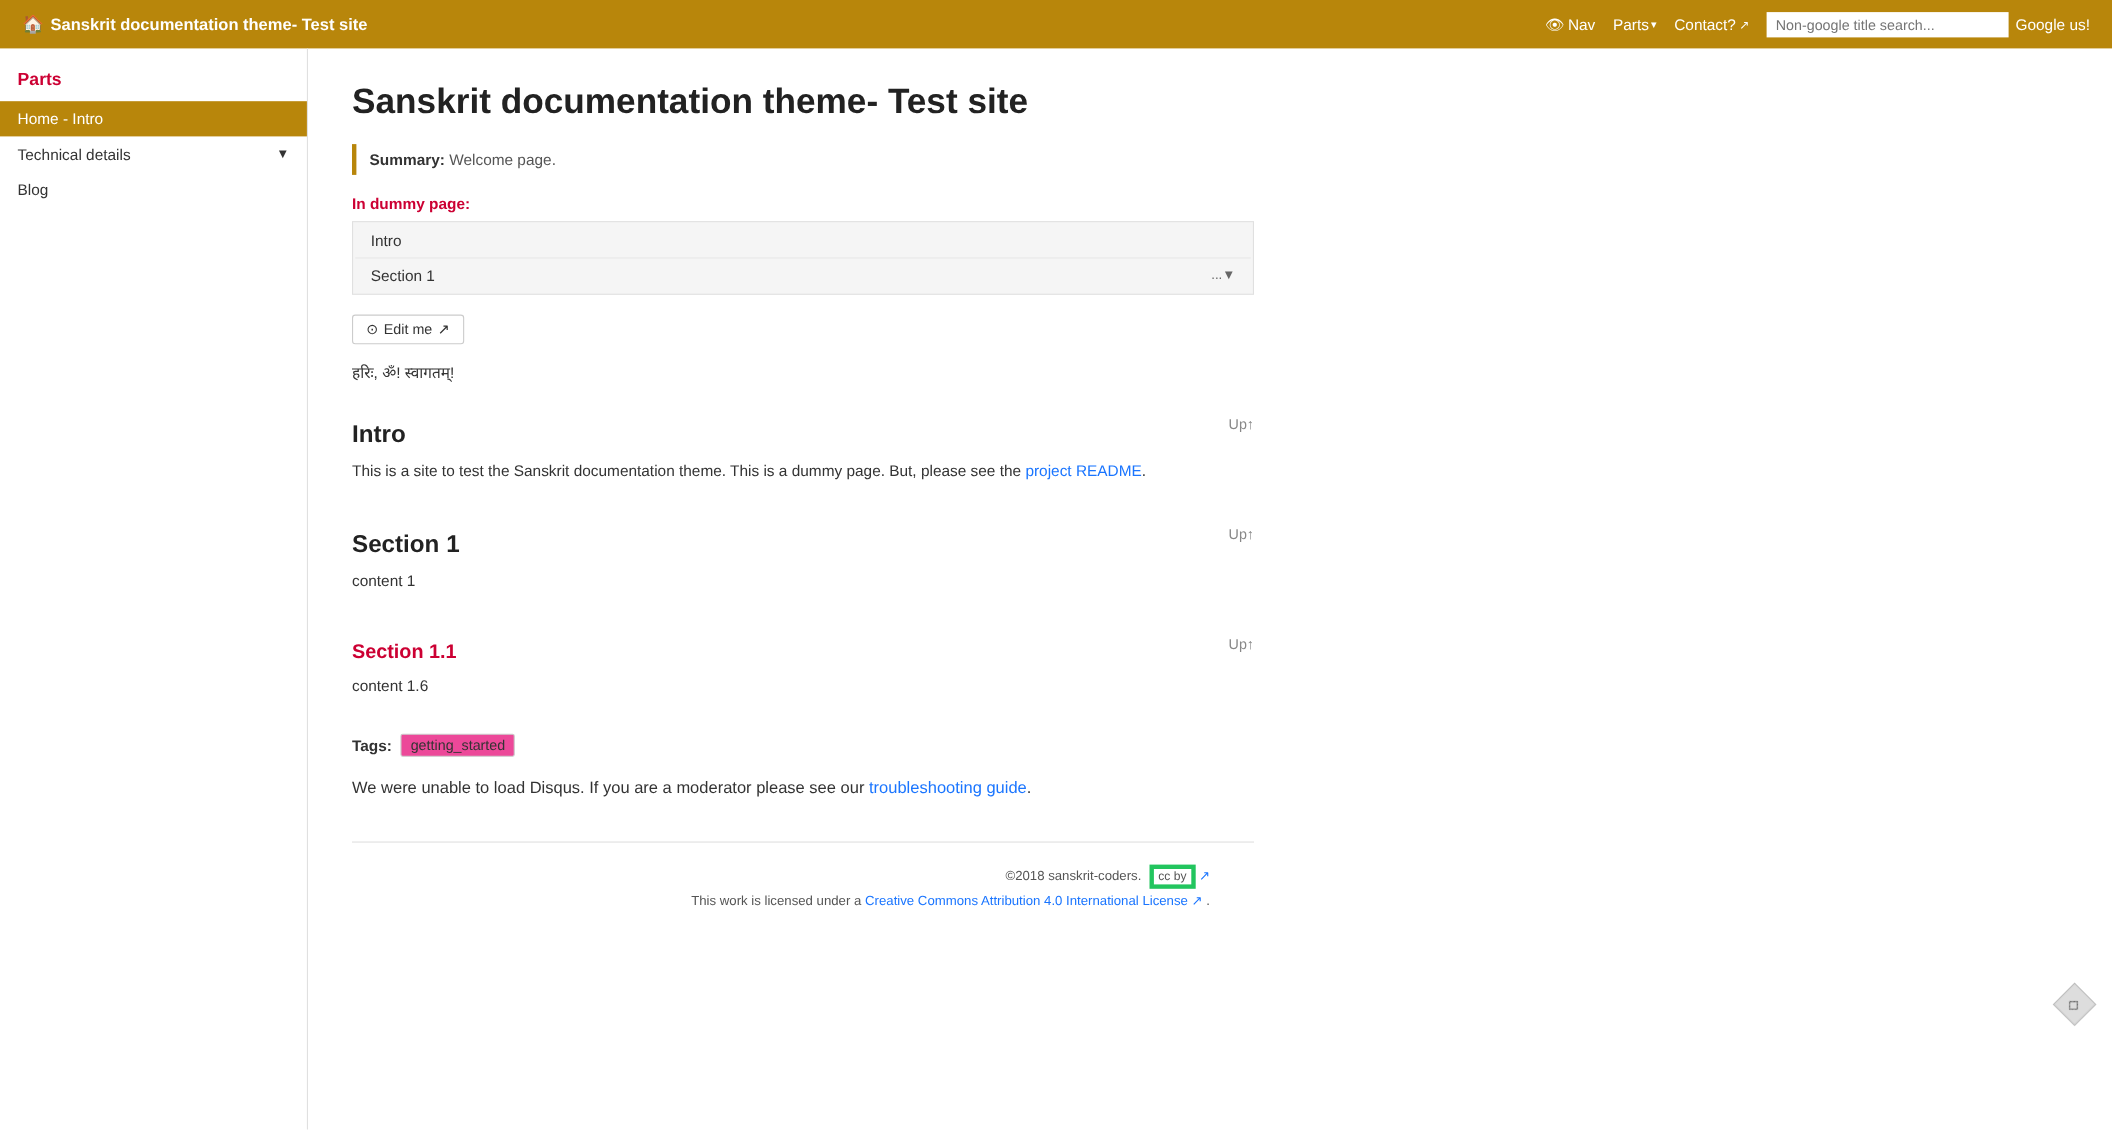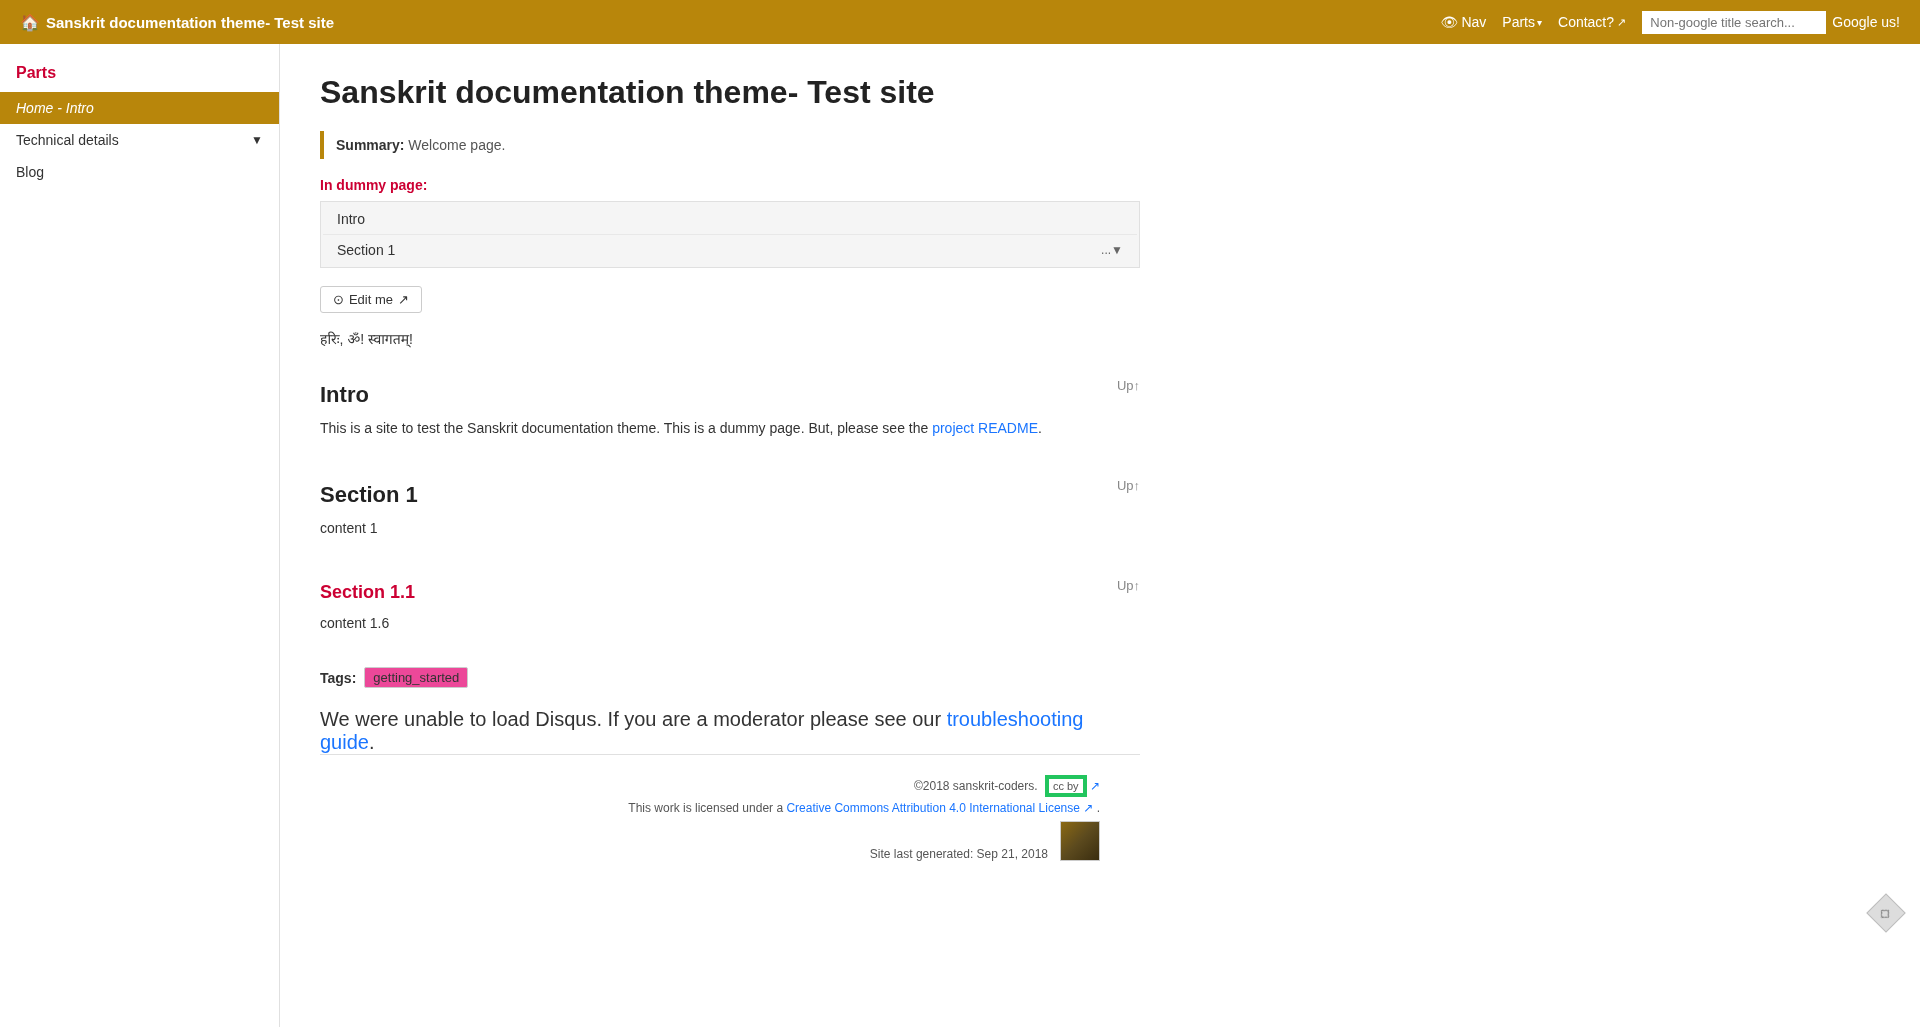--- a/index.html
+++ b/index.html
@@ -39,21 +39,21 @@
       align-items: center;
       gap: 3px;
     }
     .nav-links a .ext-icon { font-size: 11px; }
     .nav-links .parts-dropdown { display: flex; align-items: center; gap: 2px; }
     .nav-links .arrow-down { font-size: 10px; }
     .search-box {
       border: none;
       padding: 4px 8px;
       font-size: 13px;
-      width: 184px;
+      width: 220px;
       color: #999;
       outline: none;
     }
     .google-btn {
       background: none;
       border: none;
       color: #fff;
       font-size: 14px;
       cursor: pointer;
       margin-left: 6px;
@@ -82,21 +82,20 @@
       display: flex;
       align-items: center;
       justify-content: space-between;
       padding: 8px 16px;
       font-size: 14px;
       cursor: pointer;
     }
     .sidebar-item.active {
       background-color: #b8860b;
       color: #fff;
-      font-style: italic;
     }
     .sidebar-item .arrow { font-size: 12px; }
 
     
     .main-content {
       flex: 1;
       padding: 30px 40px 40px;
       max-width: 900px;
     }
 
@@ -207,22 +206,23 @@
     .tags-label { font-size: 14px; font-weight: bold; }
     .tag-badge {
       border: 1px solid #ccc;
       padding: 2px 8px;
       font-size: 13px;
       border-radius: 2px;
       background: #ec4899;
     }
 
     .disqus-msg {
-      font-size: 20px;
+      font-size: 15px;
       color: #333;
+      margin-bottom: 40px;
     }
     .disqus-msg a { color: #1a75ff; text-decoration: none; }
 
     
     .footer {
       border-top: 1px solid #e0e0e0;
       padding: 20px 40px;
       text-align: right;
       font-size: 12px;
       color: #555;
@@ -376,22 +376,18 @@
         <span>©2018 sanskrit-coders.</span>
         <span style="display:inline-block;border:4px solid #22c55e;padding:1px 4px;font-size:11px;margin-left:4px;">cc by</span>
         <a href="#">↗</a>
       </div>
       <div style="margin-top:4px;">
         <span>This work is licensed under a </span>
         <a href="#">Creative Commons Attribution 4.0 International License</a>
         <a href="#">↗</a>
         <span>.</span>
       </div>
-      <div class="footer-bottom">
-        <span>Site last generated: Sep 21, 2018</span>
-        <div class="footer-img" style="background: linear-gradient(135deg, #8B6914 0%, #5c4a1e 50%, #3a2d0f 100%);"></div>
-      </div>
     </footer>
 
   </main>
 </div>
 
 <div class="scroll-btn">◇</div>
 
 </body></html>

